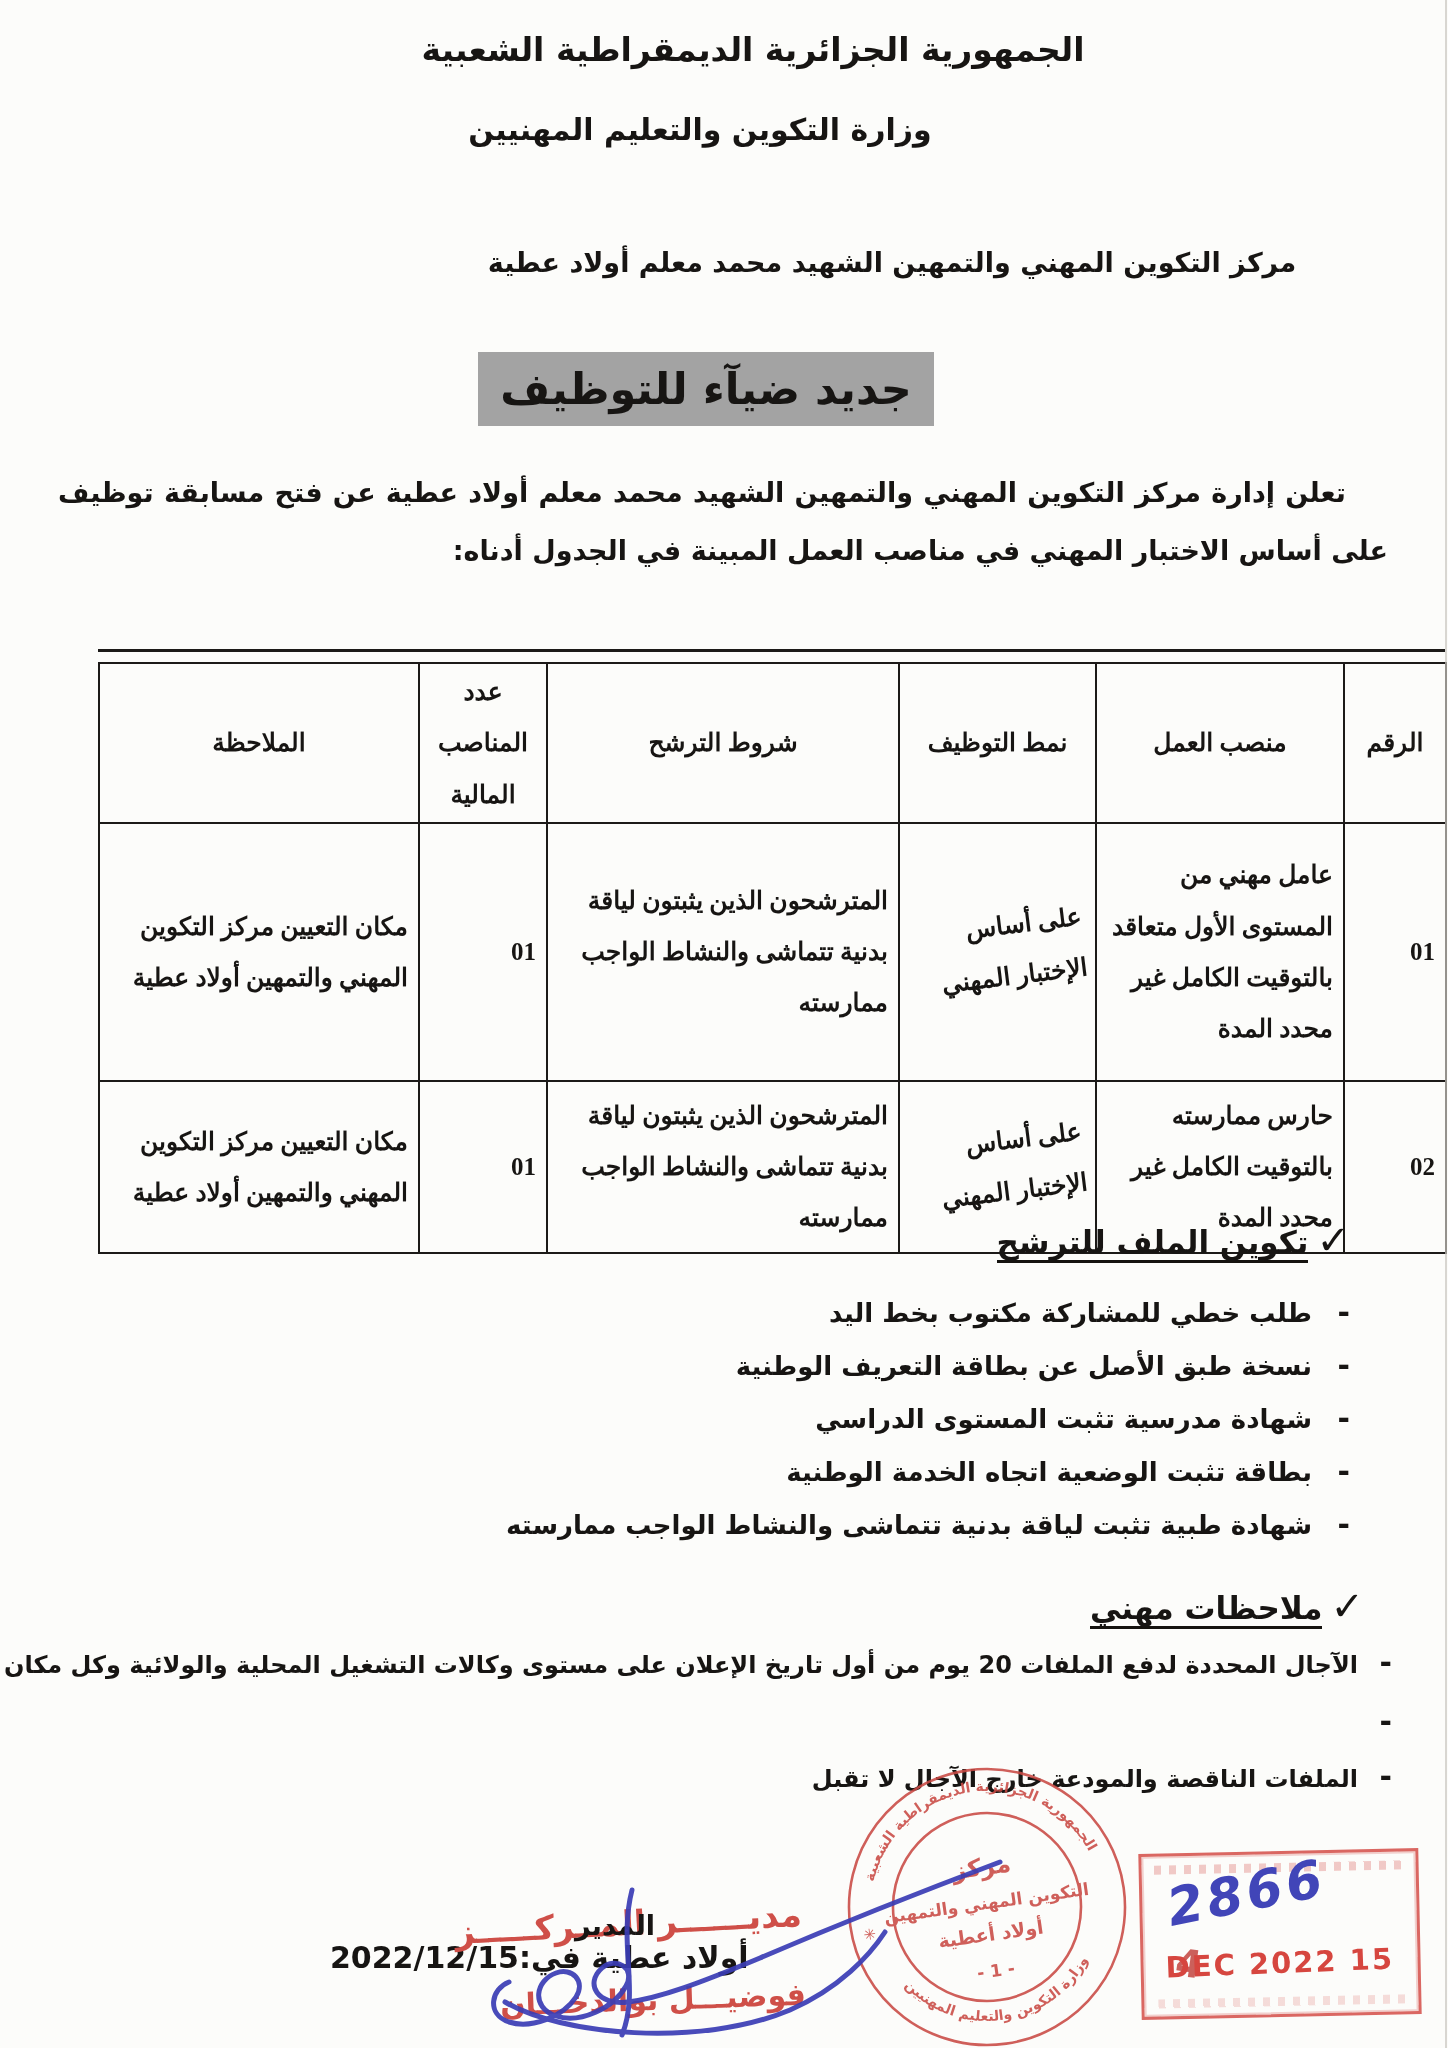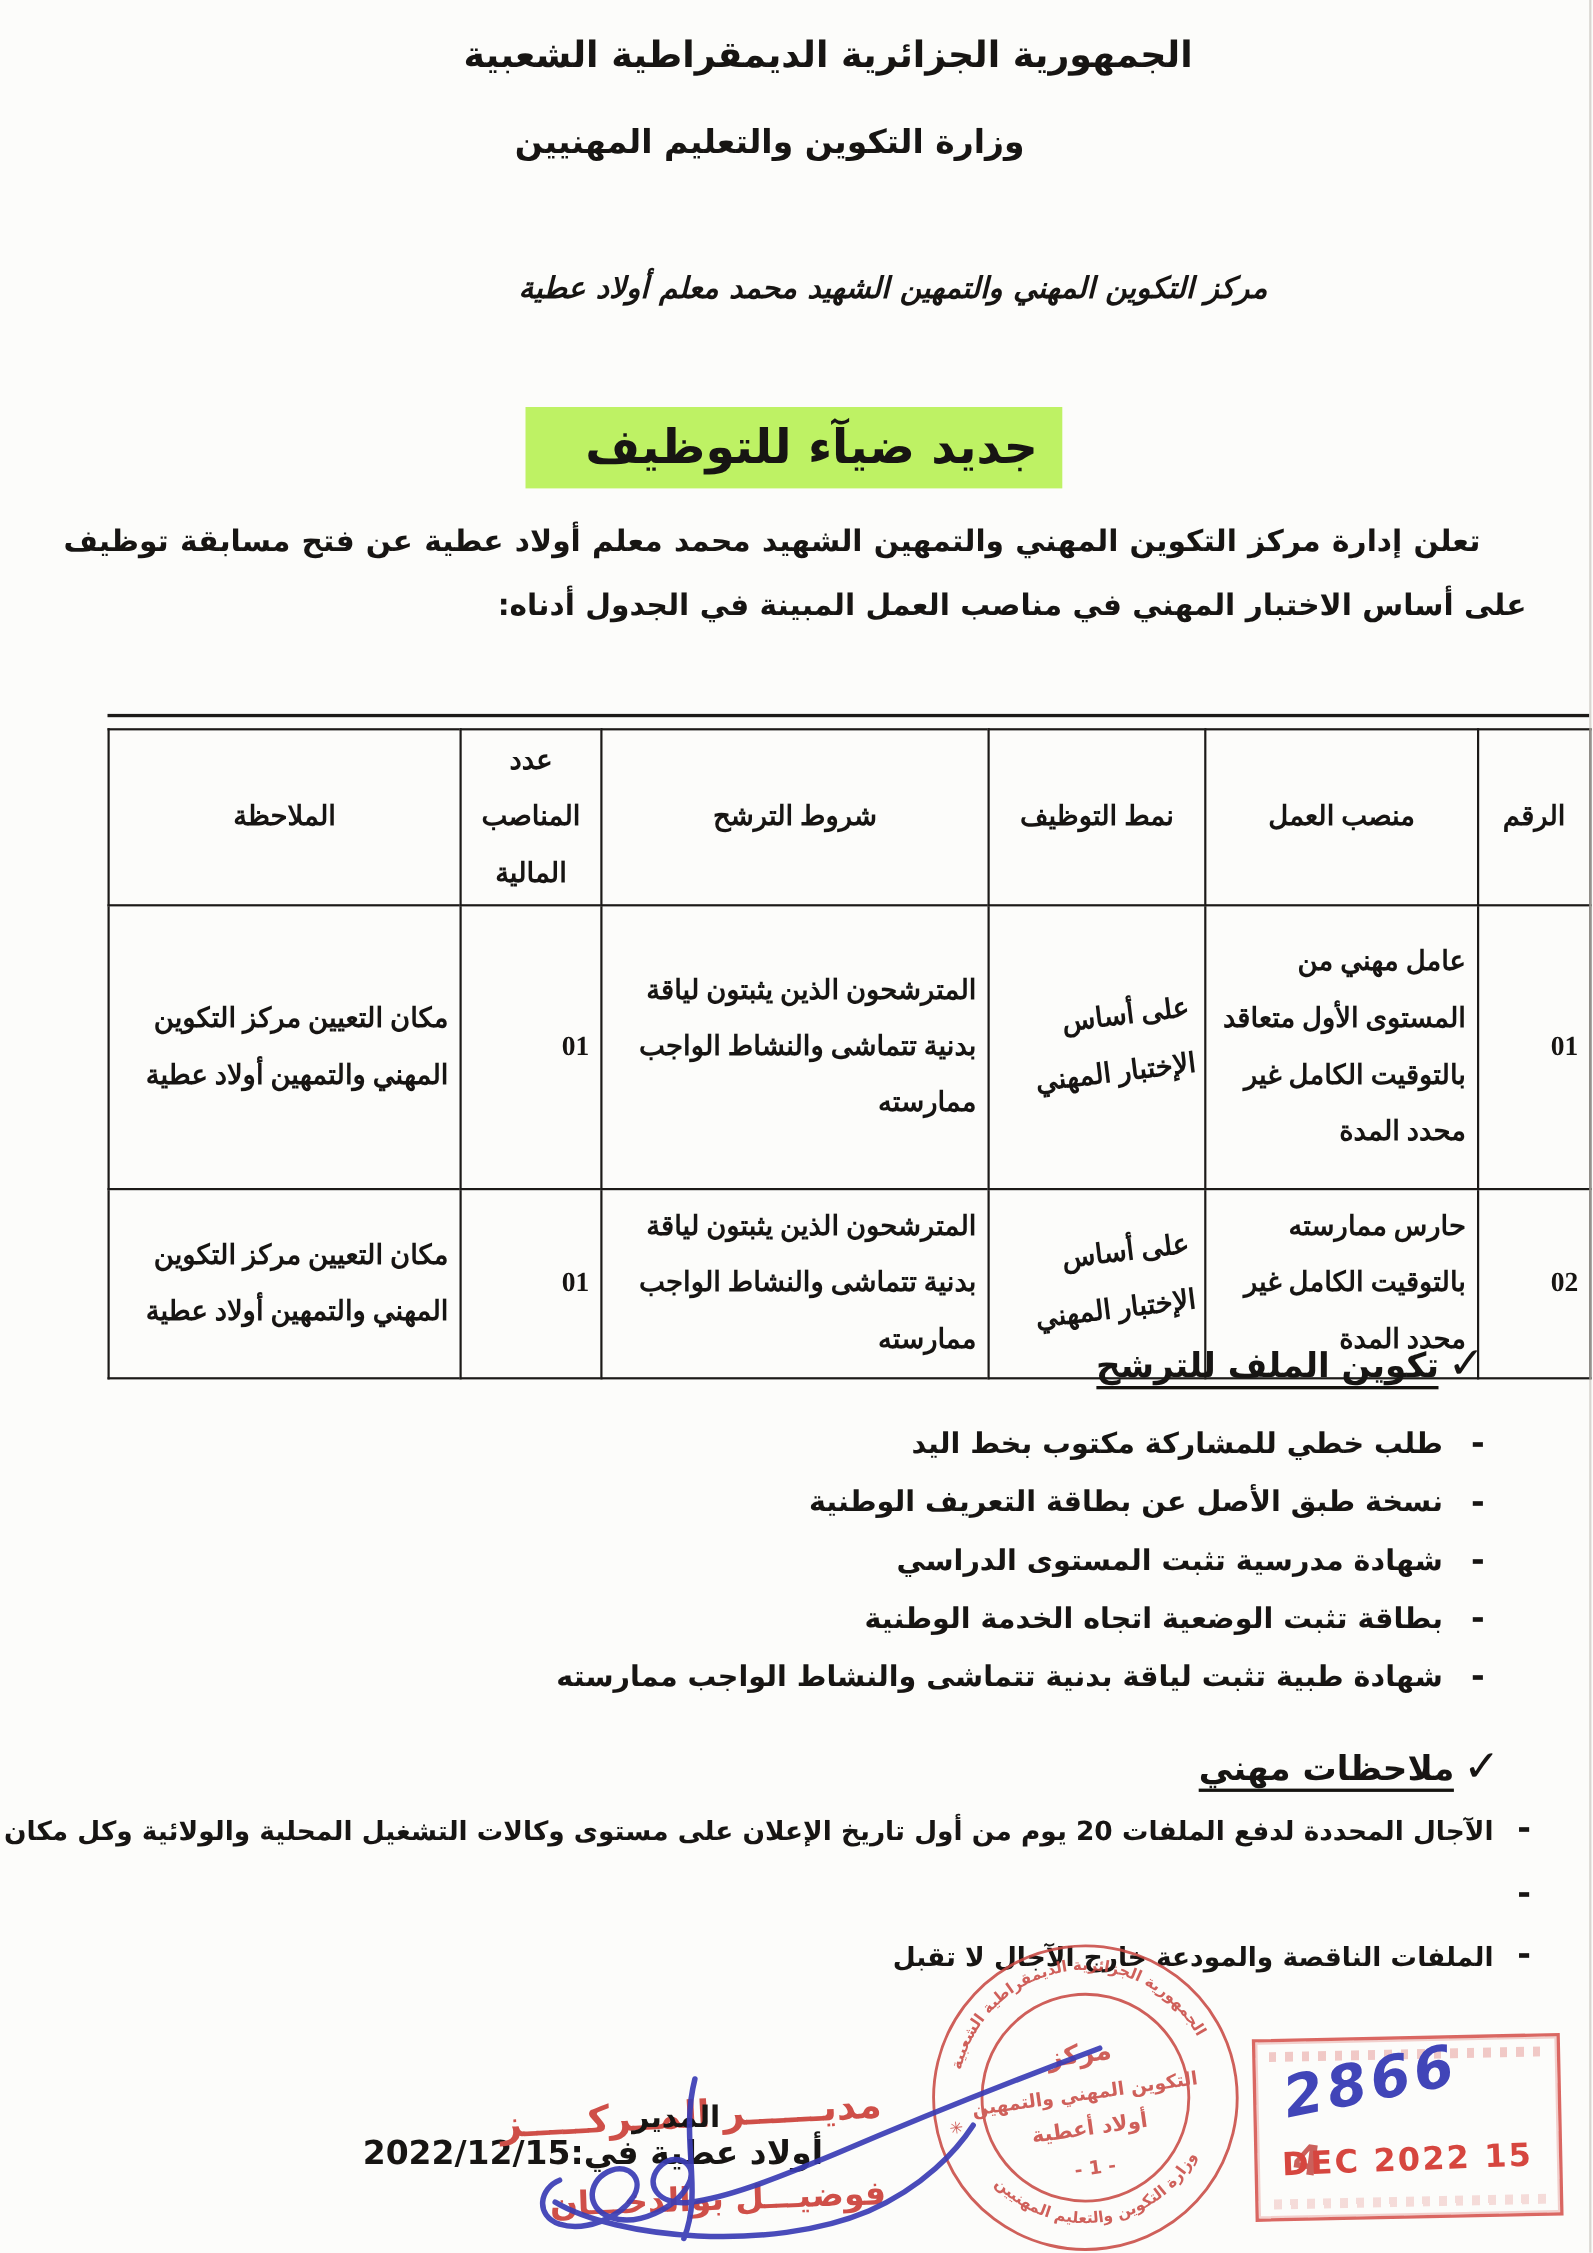--- a/index.html
+++ b/index.html
@@ -7,26 +7,26 @@
     width:1448px;height:2048px;position:relative;overflow:hidden;
     background:#fcfcfa;color:#171513;
     font-family:"DejaVu Sans","Liberation Sans",sans-serif;
     font-weight:700;direction:rtl;
   }
   .abs{position:absolute;}
   .ctr{transform:translateX(-50%);white-space:nowrap;}
   
   #h1{top:30px;left:753px;font-size:33px;}
   #h2{top:112px;left:700px;font-size:30px;}
-  #h3{top:247px;left:812px;font-size:27px;font-style:italic;}
+  #h3{top:247px;left:892px;font-size:27px;}
   
   #banner{
-    top:370px;left:478px;width:456px;height:74px;
-    background:#bef264;display:flex;align-items:center;justify-content:center;
-    font-size:43px;letter-spacing:1px;padding-left:32px;
+    top:352px;left:478px;width:456px;height:74px;
+    background:#a3a3a3;display:flex;align-items:center;justify-content:center;
+    font-size:43px;letter-spacing:1px;
   }
   
   #intro{
     top:464px;right:60px;width:1330px;
     font-size:27px;line-height:58px;text-align:justify;text-indent:42px;
   }
   
   #topline{top:649px;left:98px;width:1347px;height:3px;background:#1c1a18;}
   #jobtable{
     top:662px;left:98px;width:1347px;border-collapse:collapse;table-layout:fixed;

